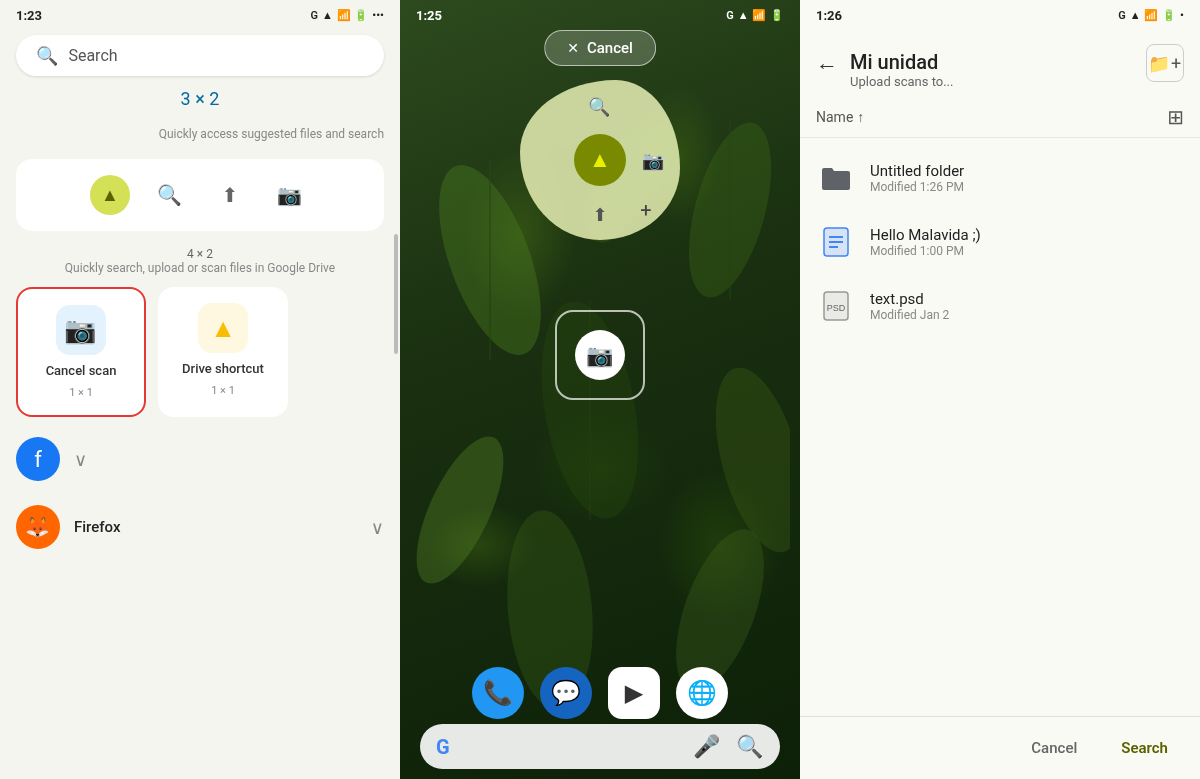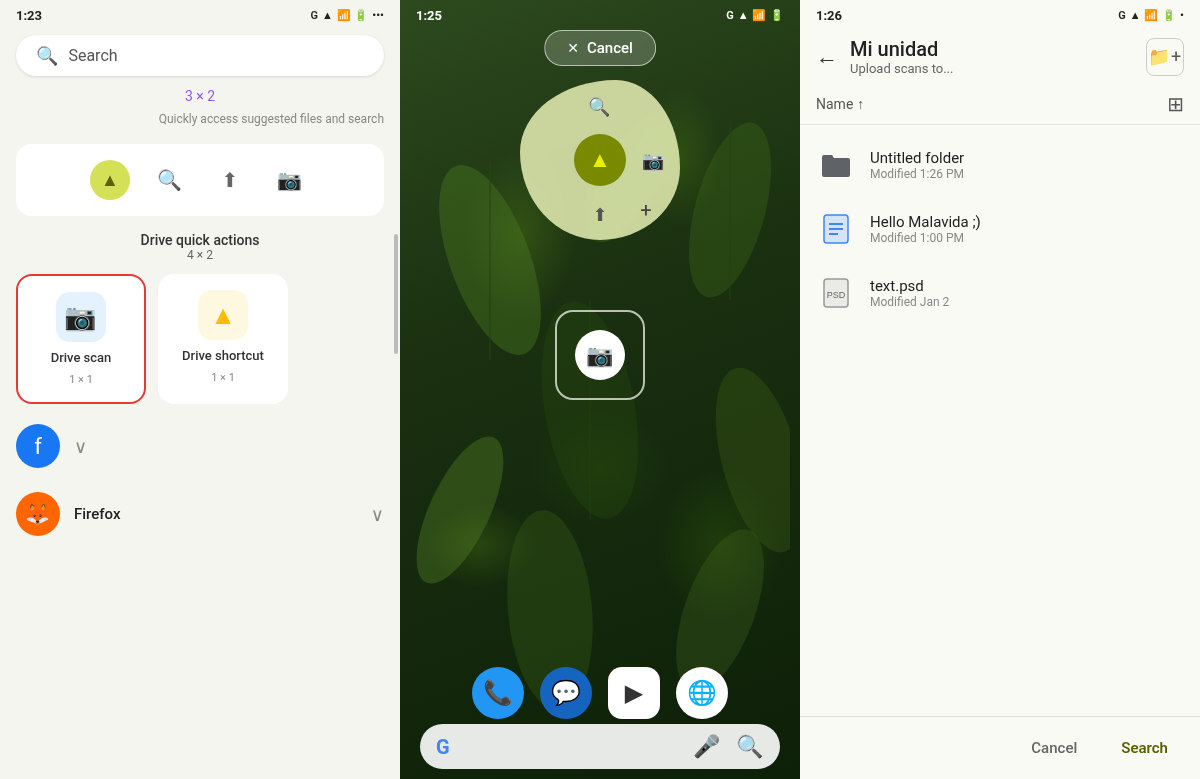--- a/index.html
+++ b/index.html
@@ -41,21 +41,21 @@
       gap: 10px;
       box-shadow: 0 1px 3px rgba(0,0,0,0.12);
     }
     .search-bar .search-icon-svg { color: #666; font-size: 18px; }
     .search-text { font-size: 16px; color: #555; }
 
     .widget-section {
       padding: 0 16px 10px;
       text-align: center;
     }
-    .widget-grid-label { font-size: 14px; color: #8b5cf6; margin-bottom: 8px; }
+    .widget-grid-label { font-size: 18px; color: #0369a1; margin-bottom: 18px; }
     .widget-desc { font-size: 12px; color: #888; text-align: right; }
 
     .widget-preview-simple {
       background: #fff;
       border-radius: 16px;
       margin: 8px 16px;
       padding: 16px;
       display: flex;
       justify-content: center;
       gap: 20px;
@@ -308,21 +308,21 @@
       padding: 10px 16px 8px;
       display: flex;
       align-items: center;
       gap: 12px;
       background: #fafaf5;
     }
     .back-btn {
       font-size: 22px; color: #333; cursor: pointer;
     }
     .drive-title-area { flex: 1; }
-    .drive-title { font-size: 20px; font-weight: 500; color: #222; }
+    .drive-title { font-size: 20px; font-weight: 500; color: #222; margin-top: 13px; }
     .drive-subtitle { font-size: 13px; color: #666; }
     .drive-new-folder-btn {
       width: 38px; height: 38px;
       border: 1.5px solid #ccc;
       border-radius: 8px;
       display: flex; align-items: center; justify-content: center;
       font-size: 16px; color: #555; cursor: pointer;
     }
 
     .drive-list-header {
@@ -412,31 +412,31 @@
   <div class="widget-preview-simple">
     <div class="widget-icon-btn">
       <span style="color:#5a6200;">▲</span>
     </div>
     <div class="widget-icon-ghost">🔍</div>
     <div class="widget-icon-ghost">⬆</div>
     <div class="widget-icon-ghost">📷</div>
   </div>
 
   <div class="drive-quick-section">
-    <div class="drive-quick-title">Drive quick actions</div>
     <div class="drive-quick-grid">4 × 2</div>
+    <div class="drive-quick-desc">Quickly search, upload or scan files in Google Drive</div>
   </div>
 
   <div class="widget-items-row">
 
     <div class="widget-item selected">
       <div class="widget-item-icon" style="background:#e3f2fd;">
         <span style="font-size:26px;">📷</span>
       </div>
-      <span class="widget-item-label">Drive scan</span>
+      <span class="widget-item-label">Cancel scan</span>
       <span class="widget-item-size">1 × 1</span>
     </div>
 
     <div class="widget-item">
       <div class="widget-item-icon" style="background:#fff8e1;">
         <span style="font-size:26px; color:#fbbc04;">▲</span>
       </div>
       <span class="widget-item-label">Drive shortcut</span>
       <span class="widget-item-size">1 × 1</span>
     </div>

